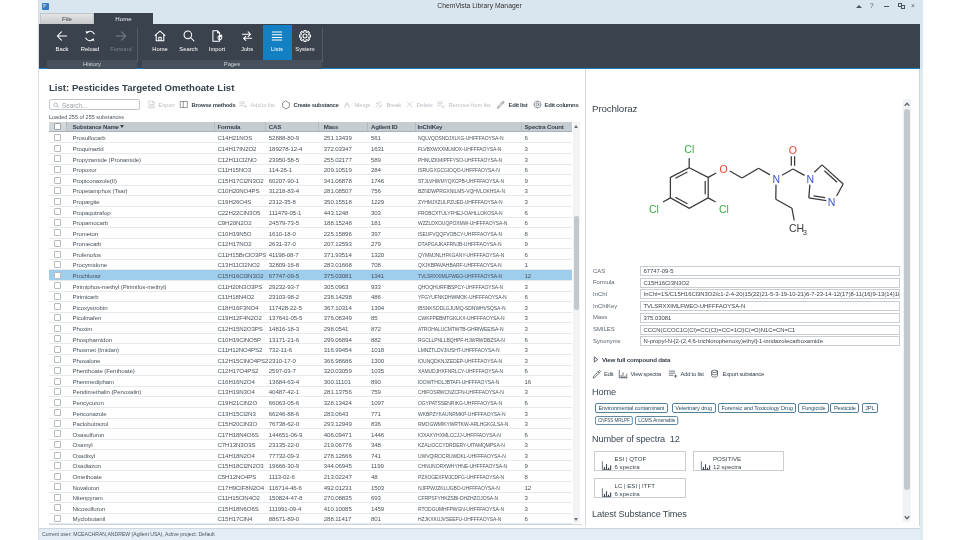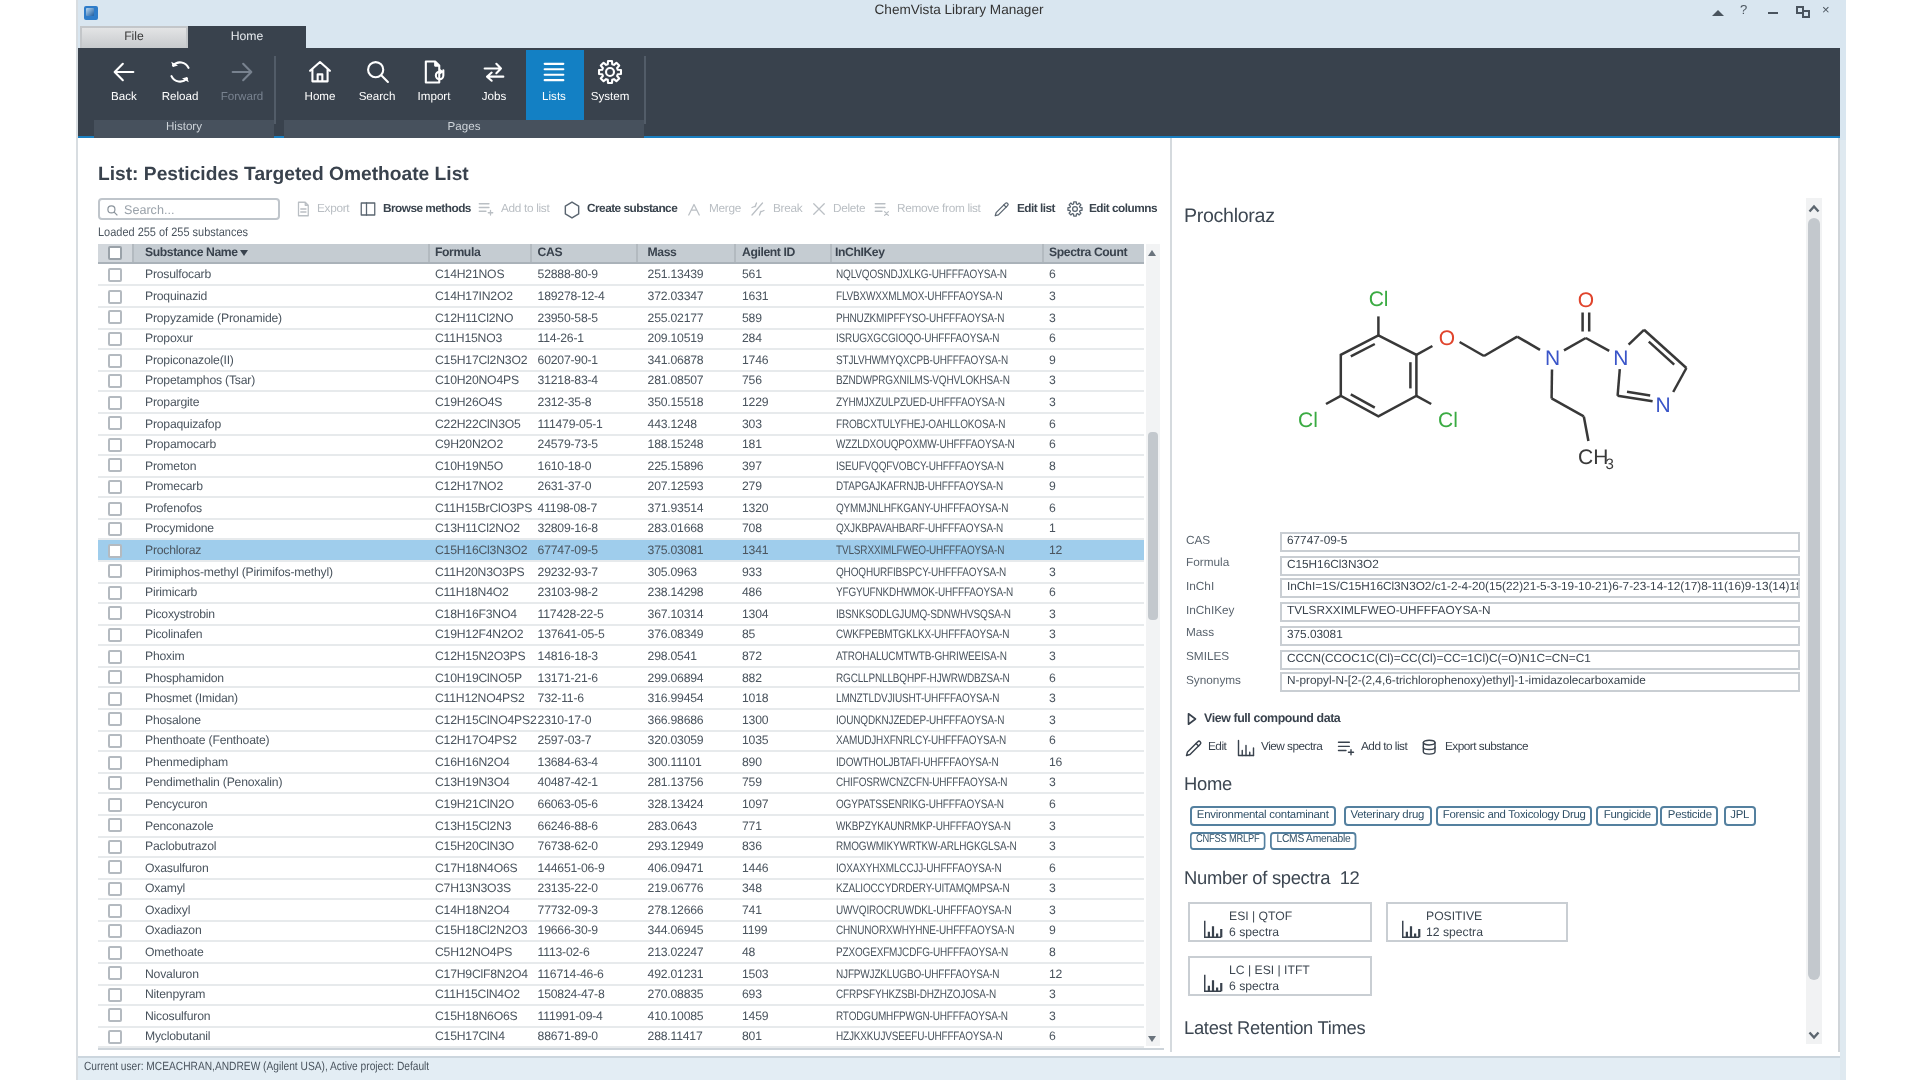--- a/index.html
+++ b/index.html
@@ -687,21 +687,21 @@
       </div>
 <div class="sbox" style="left:555px;top:477.8px;">
         <div style="position:absolute;left:6px;top:5px;"><svg width="11" height="11" viewBox="0 0 24 24">
             <path fill="none" stroke="#39424d" stroke-width="1.6" d="M3 3v18h18"></path>
             <path stroke="#39424d" stroke-width="2.4" d="M7.5 21v-6M12 21V9M16.5 21v-4M21 21v-9" fill="none"></path>
           </svg></div>
         <div class="t1">LC | ESI | ITFT</div>
         <div class="t2">6 spectra</div>
       </div>
 
-<div class="h2" style="left:553px;top:509px;">Latest Retention Times</div>
+<div class="h2" style="left:553px;top:509px;">Latest Substance Times</div>
 
 <div class="abs" style="left:864px;top:99px;width:8px;height:423px;background:#f1f2f3;">
   <svg class="abs" style="left:1px;top:2.5px;" width="6" height="5" viewBox="0 0 12 10">
           <path d="M1.5 7.5L6 2.5l4.5 5" fill="none" stroke="#5c666f" stroke-width="2.4"></path>
         </svg>
   <div class="abs" style="left:1px;top:10px;width:6px;height:381px;background:#c3c8cd;border-radius:3px;"></div>
   <svg class="abs" style="left:1px;bottom:2.5px;" width="6" height="5" viewBox="0 0 12 10">
           <path d="M1.5 2.5L6 7.5l4.5-5" fill="none" stroke="#5c666f" stroke-width="2.4"></path>
         </svg>
 </div>

